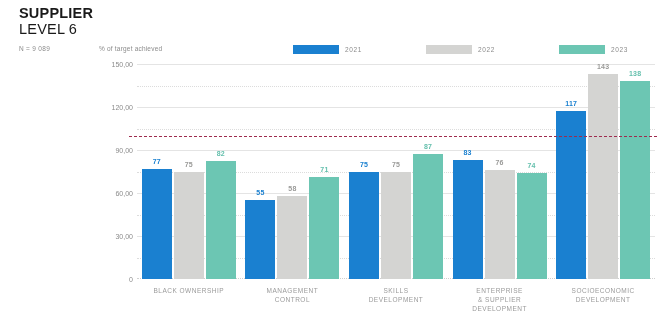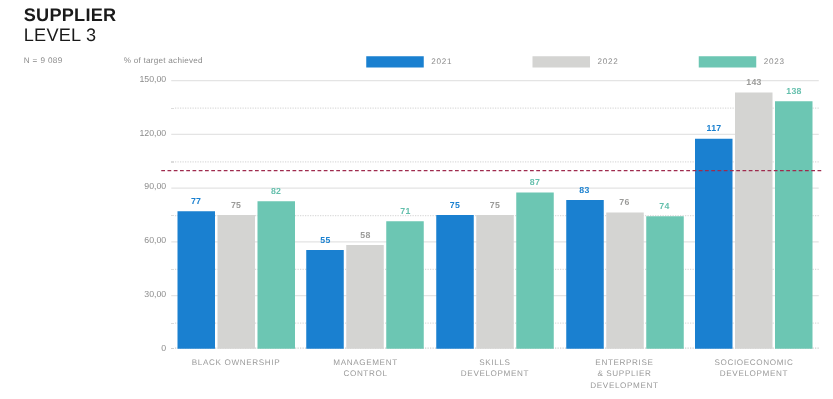--- a/index.html
+++ b/index.html
@@ -96,21 +96,21 @@
     flex:1 1 0;text-align:center;
     font-size:6.5px;color:#9a9a9a;letter-spacing:.5px;
     line-height:9px;
   }
 </style>
 </head>
 <body>
 
 <div class="hdr">
   <div class="hdr-line1">SUPPLIER</div>
-  <div class="hdr-line2">LEVEL 3</div>
+  <div class="hdr-line2">LEVEL 6</div>
 </div>
 <div class="nval">N = 9 089</div>
 
 <div class="ax-title">% of target achieved</div>
 
 <div class="legend">
     <div class="lg" style="left: 0px;">
       <span class="lg-sw" style="background: rgb(26, 128, 208);"></span>
       <span class="lg-tx">2021</span>
     </div>

